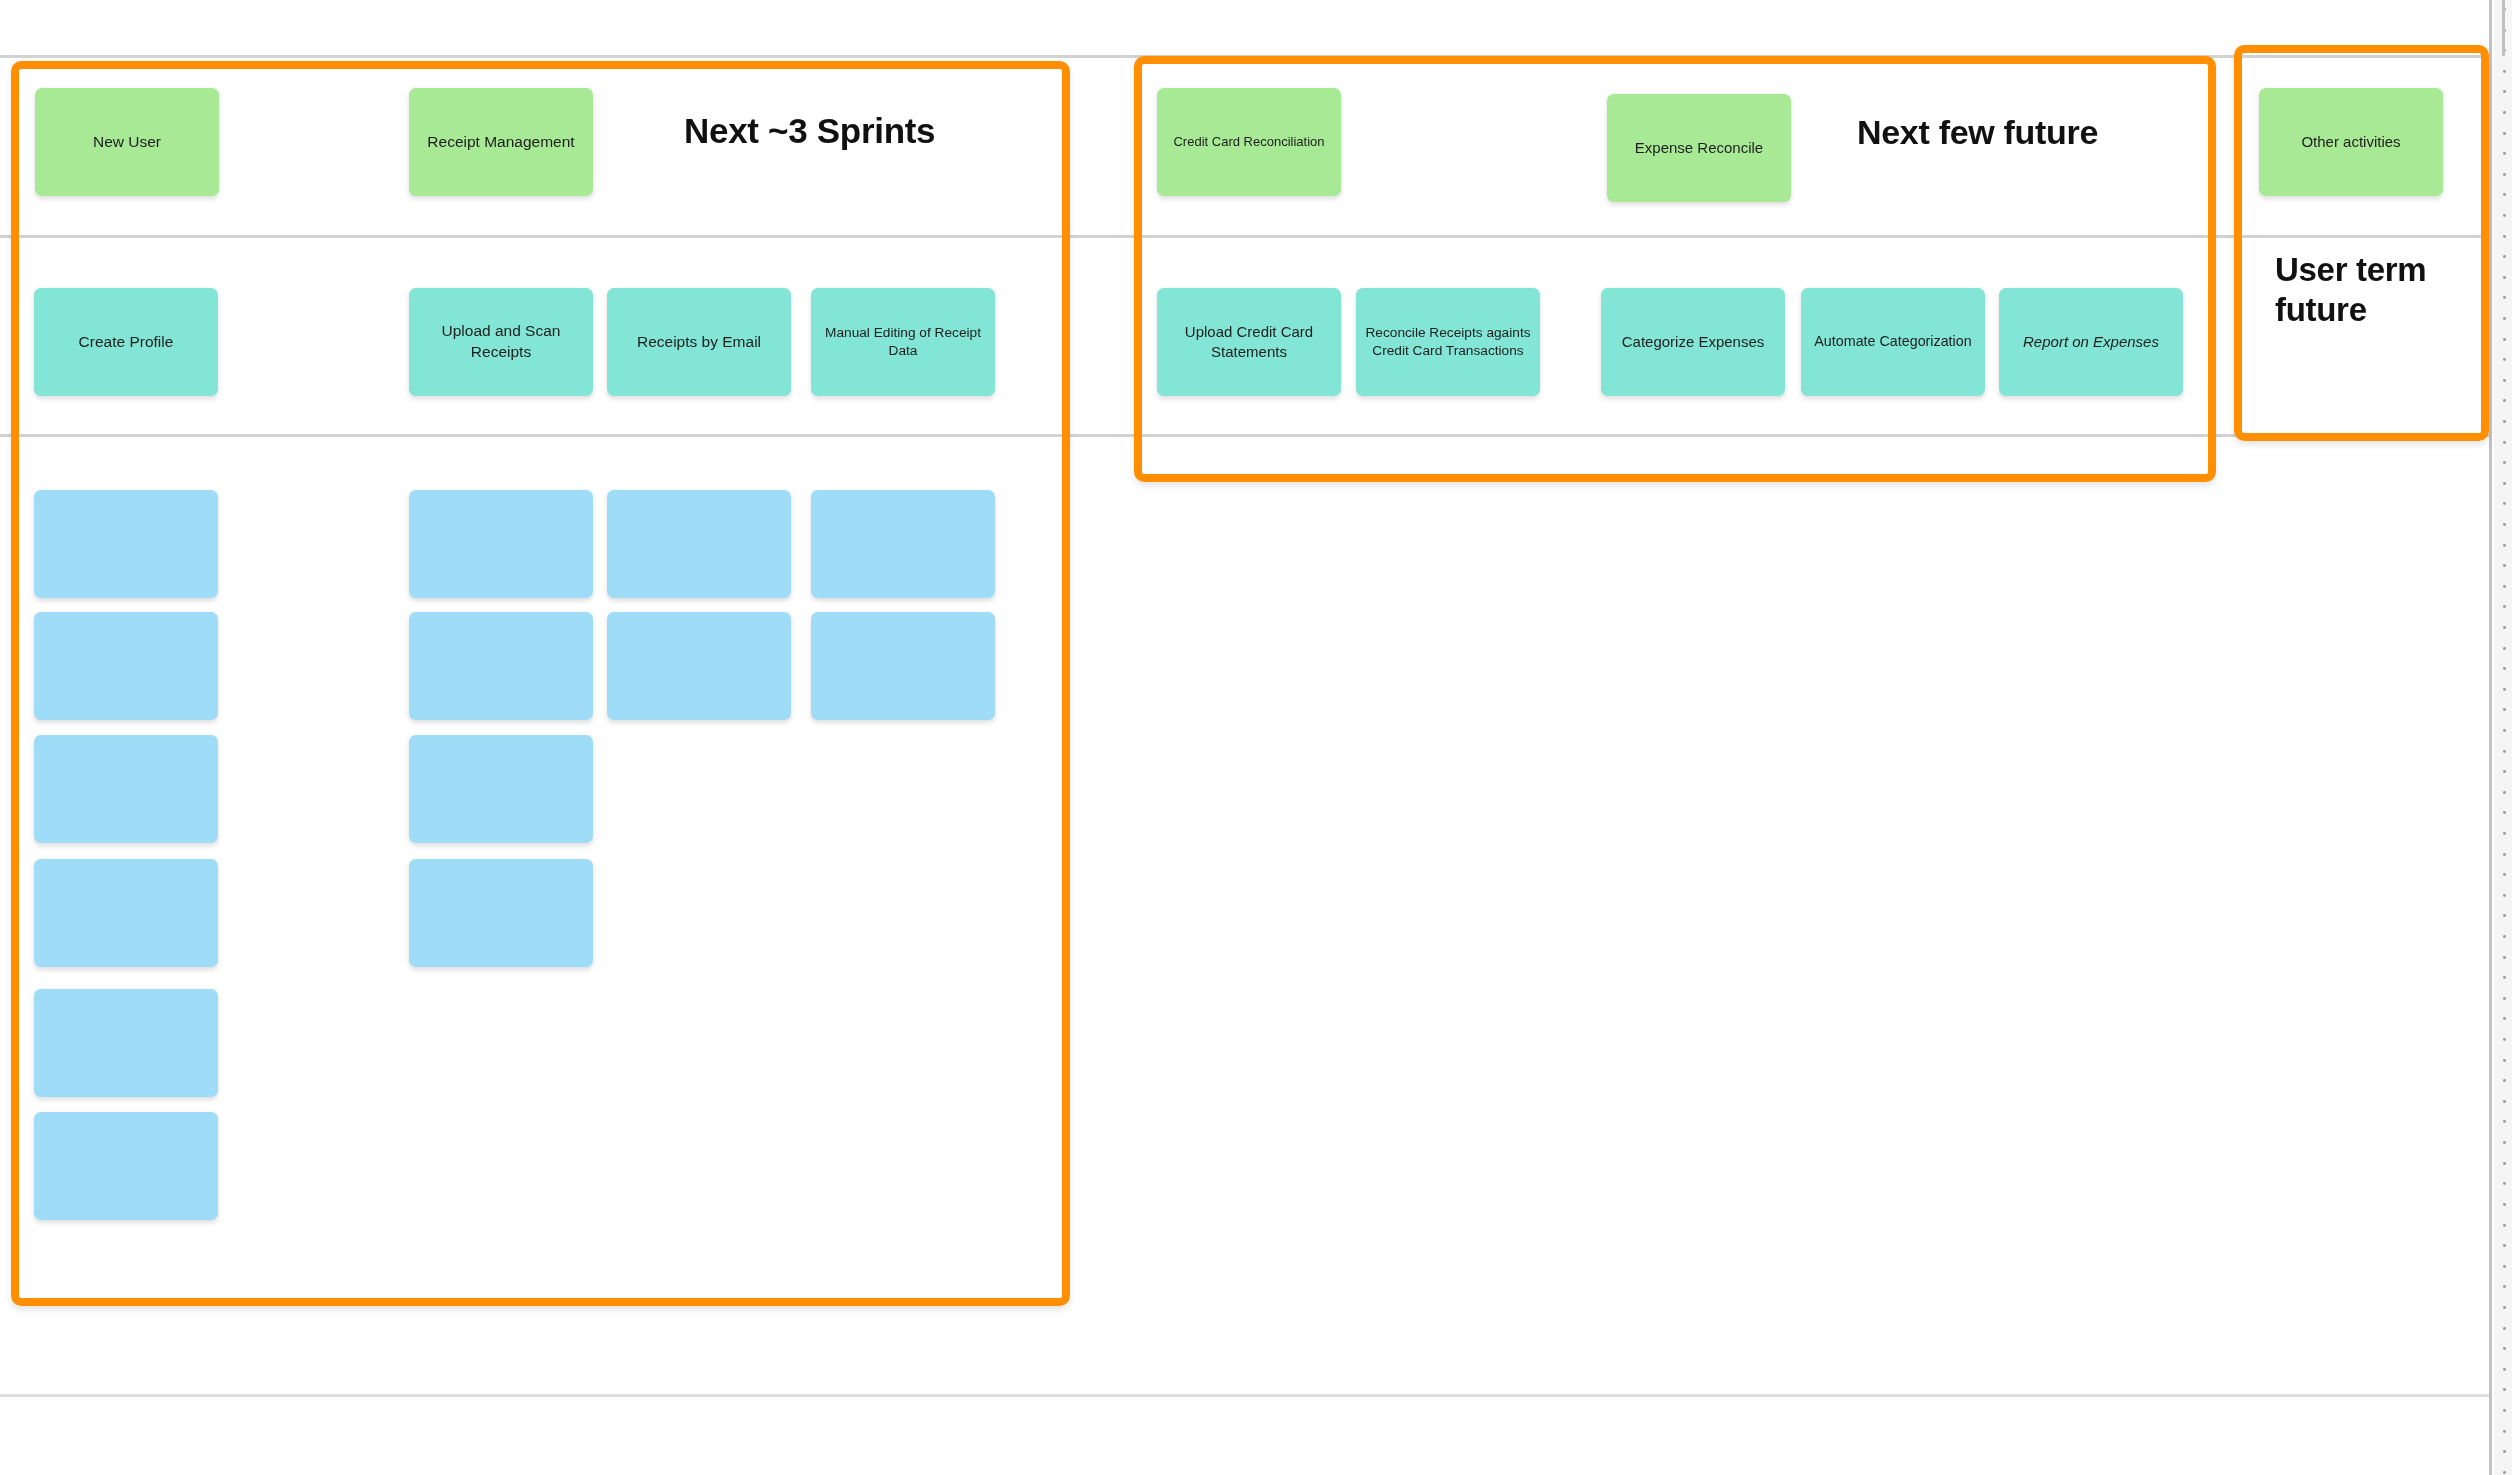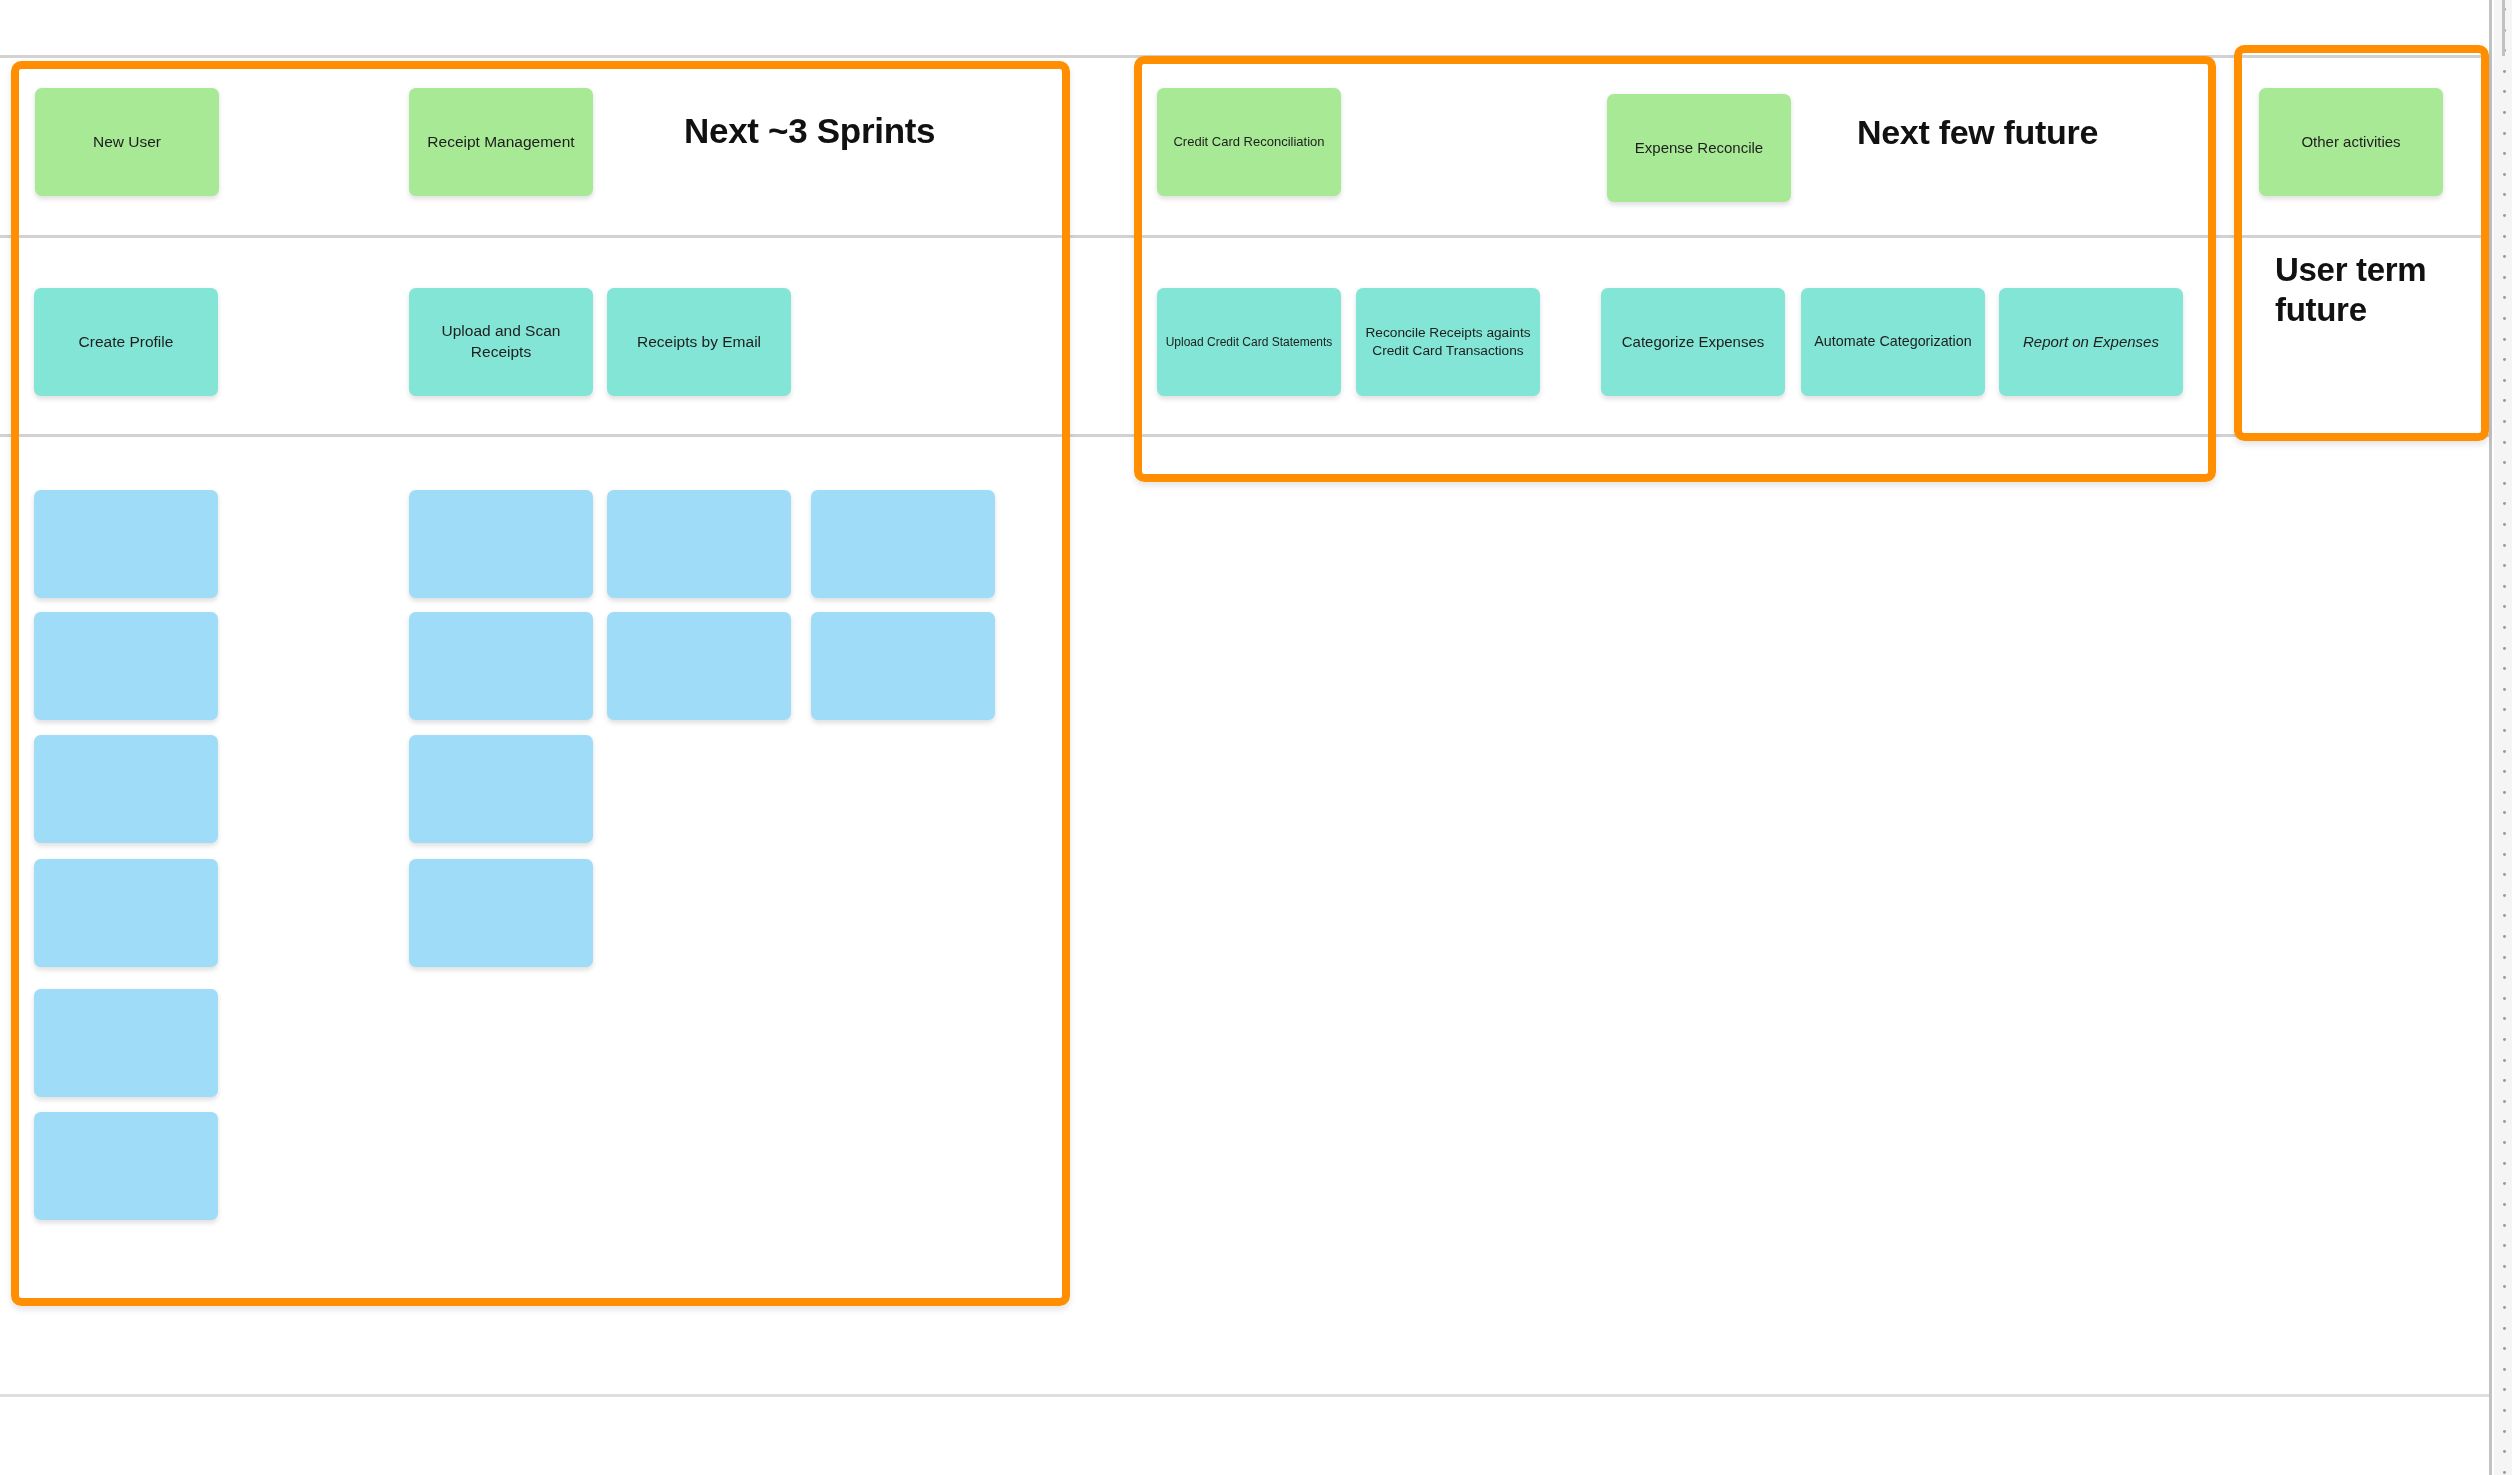--- a/index.html
+++ b/index.html
@@ -128,21 +128,24 @@
     </div>
     <div class="note note--teal" style="left: 34px; top: 288px; width: 184px; height: 108px; font-size: 15.5px; color: rgb(30, 30, 30);">
       <span>Create Profile</span>
     </div>
     <div class="note note--teal" style="left: 409px; top: 288px; width: 184px; height: 108px; font-size: 15.5px; color: rgb(30, 30, 30);">
       <span>Upload and Scan Receipts</span>
     </div>
     <div class="note note--teal" style="left: 607px; top: 288px; width: 184px; height: 108px; font-size: 15.5px; color: rgb(30, 30, 30);">
       <span>Receipts by Email</span>
     </div>
-    <div class="note note--teal" style="left: 1157px; top: 288px; width: 184px; height: 108px; font-size: 12px; color: rgb(30, 30, 30);">
+    <div class="note note--teal" style="left: 811px; top: 288px; width: 184px; height: 108px; font-size: 13.7px; color: rgb(30, 30, 30);">
+      <span>Manual Editing of Receipt Data</span>
+    </div>
+    <div class="note note--teal" style="left: 1157px; top: 288px; width: 184px; height: 108px; font-size: 15px; color: rgb(30, 30, 30);">
       <span>Upload Credit Card Statements</span>
     </div>
     <div class="note note--teal" style="left: 1356px; top: 288px; width: 184px; height: 108px; font-size: 13.7px; color: rgb(30, 30, 30);">
       <span>Reconcile Receipts againts Credit Card Transactions</span>
     </div>
     <div class="note note--teal" style="left: 1601px; top: 288px; width: 184px; height: 108px; font-size: 15px; color: rgb(30, 30, 30);">
       <span>Categorize Expenses</span>
     </div>
     <div class="note note--teal" style="left: 1801px; top: 288px; width: 184px; height: 108px; font-size: 14.3px; color: rgb(30, 30, 30);">
       <span>Automate Categorization</span>

